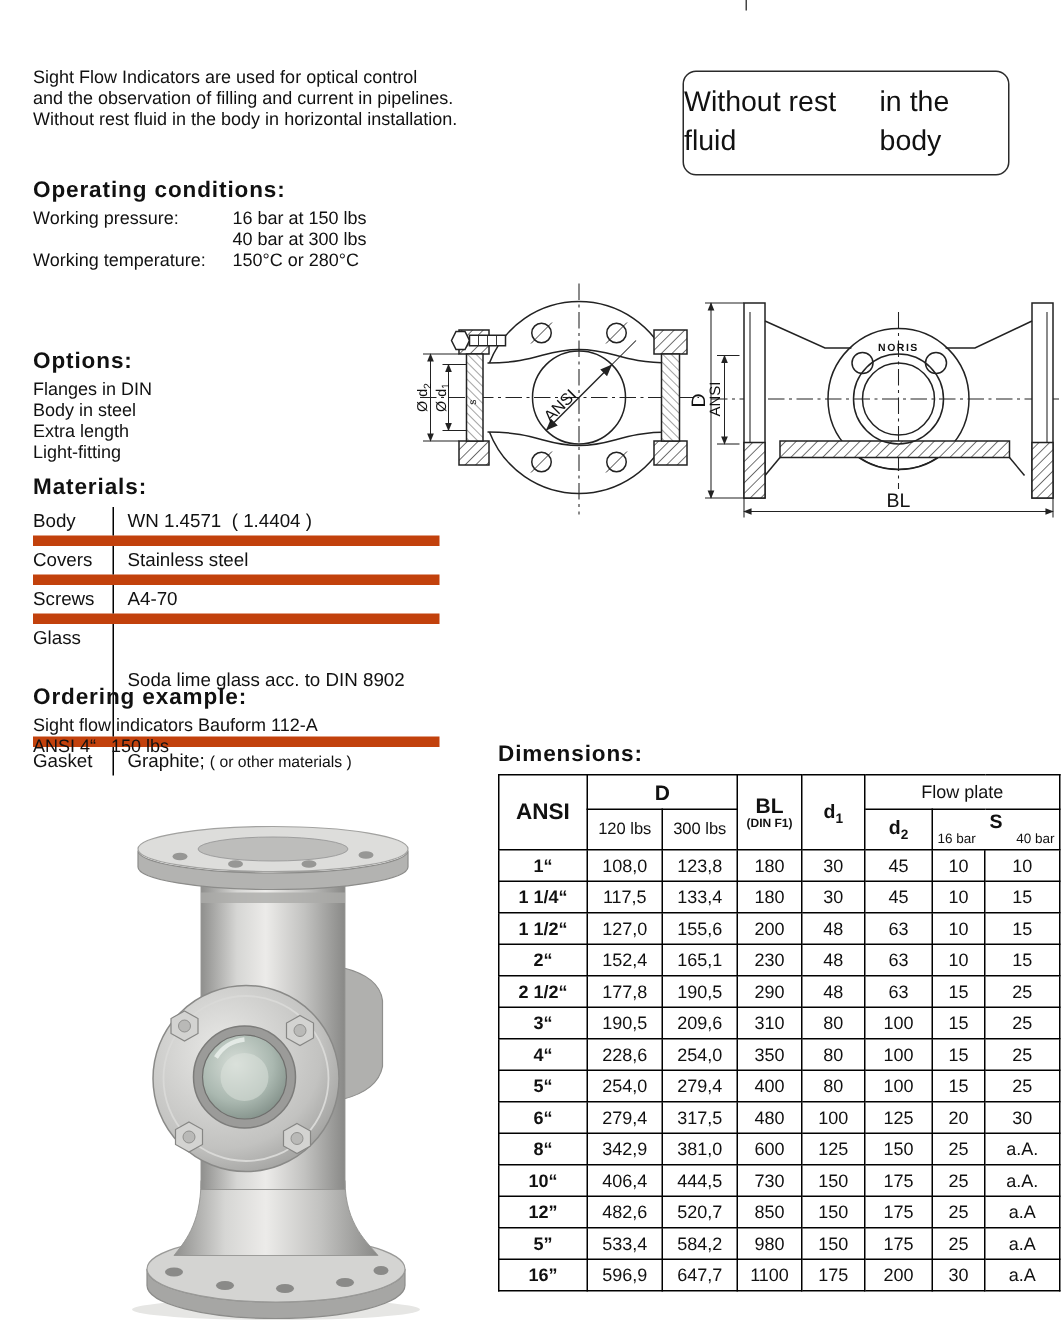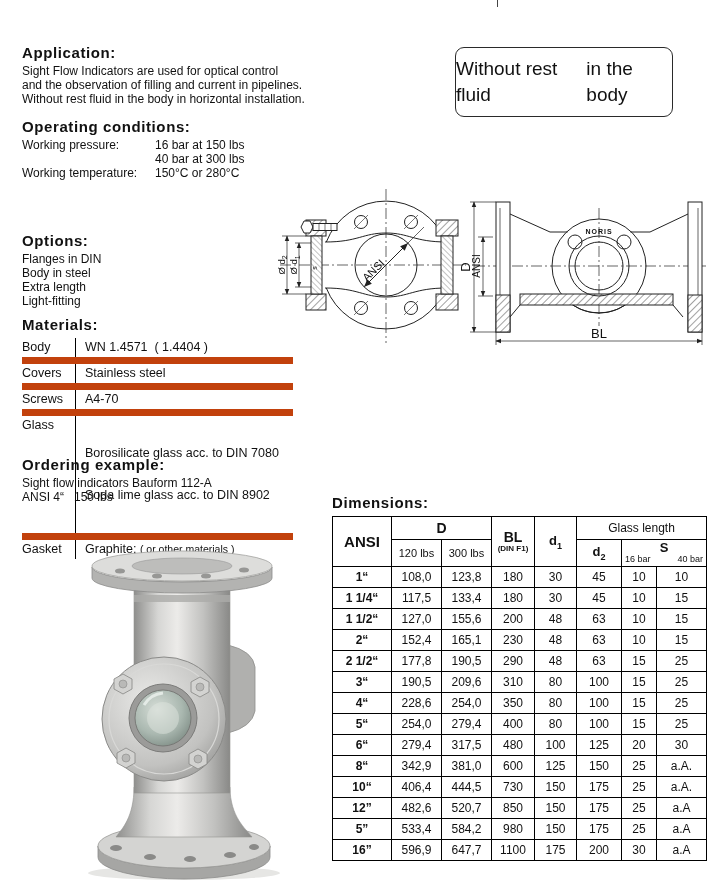--- a/index.html
+++ b/index.html
@@ -40,21 +40,20 @@
   #crop-mark{position:absolute;left:497px;top:0;width:1px;height:7px;background:#444;}
 </style>
 </head>
 <body>
 
 <div id="page">
 
   <div id="crop-mark"></div>
 
   <div class="sec" style="left:22px;top:44px;">
-    <div class="sec-heading">Application:</div>
     <div class="txt-line">Sight Flow Indicators are used for optical control</div>
     <div class="txt-line">and the observation of filling and current in pipelines.</div>
     <div class="txt-line">Without rest fluid in the body in horizontal installation.</div>
   </div>
 
   <div id="callout">
     <div>Without rest fluid</div>
     <div>in the body</div>
   </div>
 
@@ -94,21 +93,20 @@
         <div class="mat-label">Covers</div>
         <div class="mat-value">Stainless steel</div>
       </div>
       <div class="mat-row">
         <div class="mat-label">Screws</div>
         <div class="mat-value">A4-70</div>
       </div>
       <div class="mat-row">
         <div class="mat-label">Glass</div>
         <div class="mat-value">
-          <div>Borosilicate glass acc. to DIN 7080</div>
           <div>Soda lime glass acc. to DIN 8902</div>
         </div>
       </div>
       <div class="mat-row">
         <div class="mat-label">Gasket</div>
         <div class="mat-value"><span>Graphite;</span> <span class="mat-note">( or other materials )</span></div>
       </div>
     </div>
   </div>
 
@@ -330,21 +328,21 @@
       </colgroup>
       <thead>
         <tr>
           <th class="h-ansi" rowspan="2">ANSI</th>
           <th class="h-d" colspan="2">D</th>
           <th class="h-bl" rowspan="2">
             <div class="bl-main">BL</div>
             <div class="bl-sub">(DIN F1)</div>
           </th>
           <th class="h-d1" rowspan="2"><span>d</span><sub>1</sub></th>
-          <th class="h-glass" colspan="3">Glass length</th>
+          <th class="h-glass" colspan="3">Flow plate</th>
         </tr>
         <tr>
           <th class="h-lbs">120 lbs</th>
           <th class="h-lbs">300 lbs</th>
           <th class="h-d2"><span>d</span><sub>2</sub></th>
           <th class="h-s" colspan="2">
             <div class="s-main">S</div>
             <div class="s-subrow">
               <span>16 bar</span>
               <span>40 bar</span>

